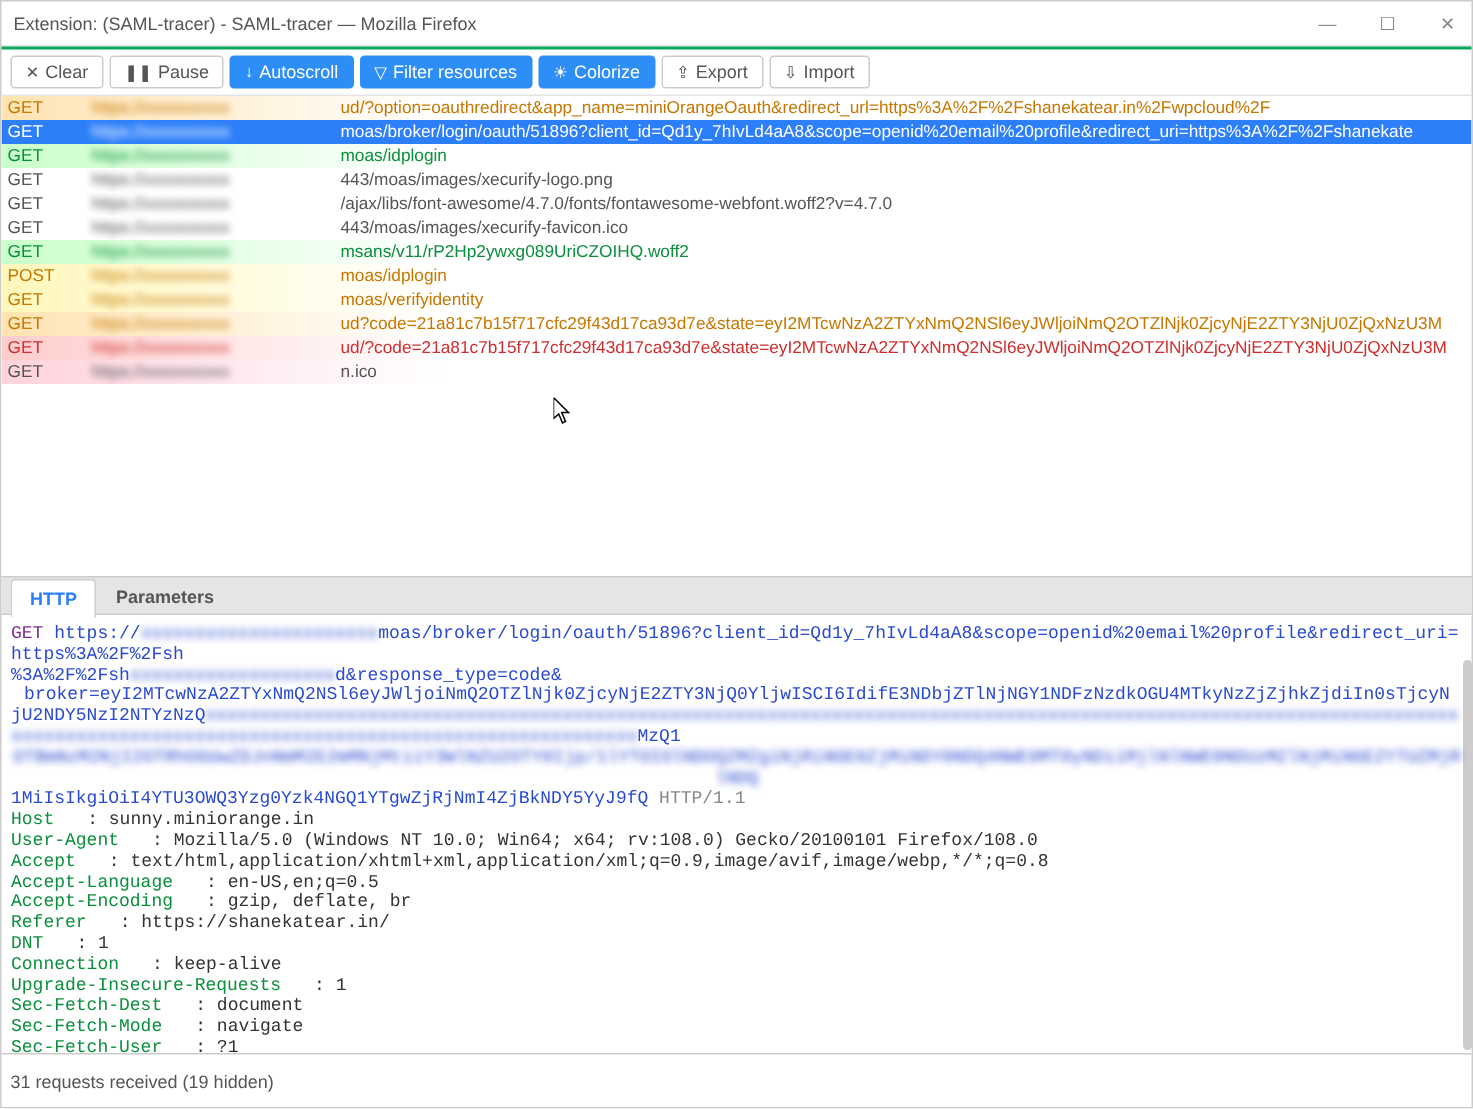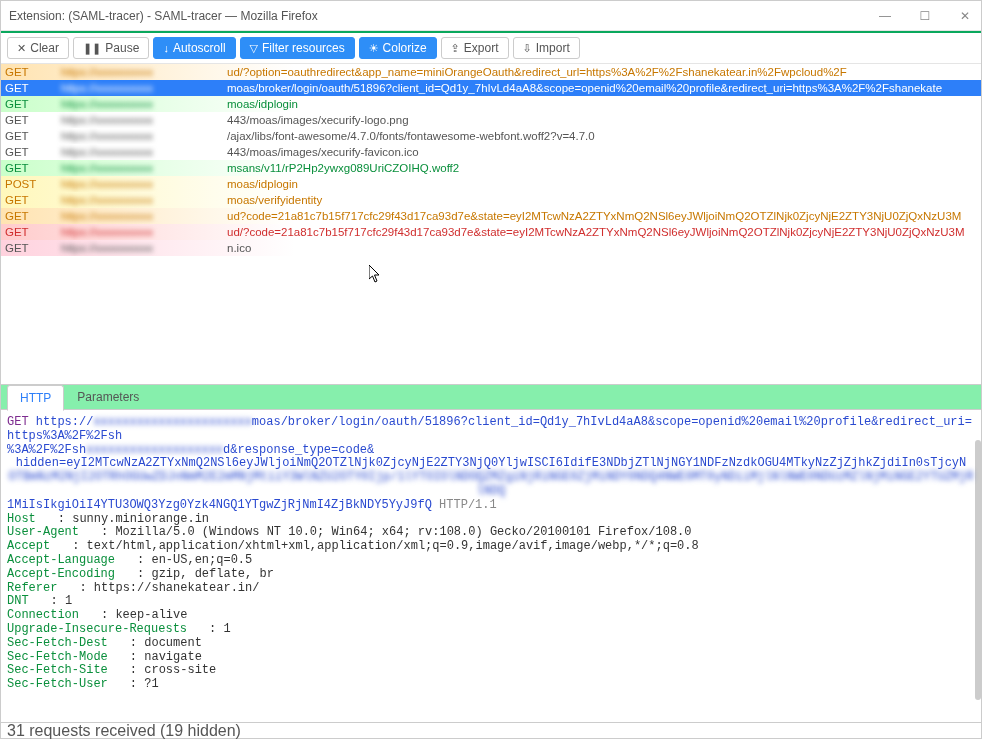--- a/index.html
+++ b/index.html
@@ -117,23 +117,24 @@
     .c-green  .col-method, .c-green .col-host, .c-green .col-path { color: #0a8f3c; }
     .c-gray   .col-method, .c-gray .col-host, .c-gray .col-path { color: #555; }
     .c-red    .col-method, .c-red .col-host, .c-red .col-path { color: #d02e2e; }
     .selected .col-method, .selected .col-host, .selected .col-path { color: #fff !important; }
 
     .detail-tabs {
       display: flex;
       border-top: 1px solid #ccc;
       border-bottom: 1px solid #ccc;
       padding-left: 6px;
-      background: #86efac;
+      background: #e5e5e5;
       height: 26px;
-      align-items: center;
+      align-items: flex-start;
+      font-weight: bold;
     }
     .dtab {
       padding: 5px 12px;
       font-size: 12px;
       color: #555;
       cursor: pointer;
       border: 1px solid transparent;
     }
     .dtab.active {
       color: #2d7ff9;
@@ -164,23 +165,23 @@
       border-radius: 3px;
     }
     .detail-line { white-space: pre-wrap; word-break: break-all; }
     .m-get { color: #7d2b8f; }
     .m-url { color: #2a4ad0; text-align: center; }
     .m-hv  { color: #888; }
     .m-hn  { color: #0a8f3c; }
     .m-val { color: #333; margin-left: 22px; }
     .blurred { filter: blur(2.5px); }
     .statusbar {
-      height: 16px;
+      height: 36px;
       border-top: 1px solid #ccc;
-      font-size: 16px;
+      font-size: 12px;
       color: #555;
       display: flex;
       align-items: center;
       padding: 0 6px;
     }
     .cursor {
       position: absolute;
       left: 368px;
       top: 264px;
       font-size: 16px;
@@ -298,36 +299,36 @@
 
   <div class="detail-tabs">
     <div class="dtab active">HTTP</div>
     <div class="dtab">Parameters</div>
   </div>
 
   <div class="detail-panel">
     <div class="scrollbar-thumb"></div>
     <div class="detail-line"><span class="m-get">GET</span><span class="m-url"> https://</span><span class="m-url blurred">xxxxxxxxxxxxxxxxxxxxxx</span><span class="m-url">moas/broker/login/oauth/51896?client_id=Qd1y_7hIvLd4aA8&amp;scope=openid%20email%20profile&amp;redirect_uri=https%3A%2F%2Fsh</span></div>
     <div class="detail-line"><span class="m-url">%3A%2F%2Fsh</span><span class="m-url blurred">xxxxxxxxxxxxxxxxxxx</span><span class="m-url">d&amp;response_type=code&amp;</span></div>
-    <div class="detail-line m-url">hidden=eyI2MTcwNzA2ZTYxNmQ2NSl6eyJWljoiNmQ2OTZlNjk0ZjcyNjE2ZTY3NjQ0YljwISCI6IdifE3NDbjZTlNjNGY1NDFzNzdkOGU4MTkyNzZjZjhkZjdiIn0sTjcyN</div>
+    <div class="detail-line m-url">broker=eyI2MTcwNzA2ZTYxNmQ2NSl6eyJWljoiNmQ2OTZlNjk0ZjcyNjE2ZTY3NjQ0YljwISCI6IdifE3NDbjZTlNjNGY1NDFzNzdkOGU4MTkyNzZjZjhkZjdiIn0sTjcyN</div>
+    <div class="detail-line"><span class="m-url">jU2NDY5NzI2NTYzNzQ</span><span class="m-url blurred">xxxxxxxxxxxxxxxxxxxxxxxxxxxxxxxxxxxxxxxxxxxxxxxxxxxxxxxxxxxxxxxxxxxxxxxxxxxxxxxxxxxxxxxxxxxxxxxxxxxxxxxxxxxxxxxxxxxxxxxxxxxxxxxxxxxxxxxxxxxxxxxxxxxxxxxxxxxxxxxxxxxxxxxxxxxxxx</span><span class="m-url">MzQ1</span></div>
     <div class="detail-line m-url blurred">OTBmNzM2NjI2OTRhOGUwZDJnNmM2E2mMNjMtiiY3WlNZU2OTY0Ijp/1lYTOIOlNDOQZMZgiNjRiNGE0ZjMiNDY0NDQ4NWE0MT0yNDiiMjlNlNWE0NDUzMZlNjMiNGE2YTUZMjRlNDQ</div>
     <div class="detail-line"><span class="m-url">1MiIsIkgiOiI4YTU3OWQ3Yzg0Yzk4NGQ1YTgwZjRjNmI4ZjBkNDY5YyJ9fQ</span><span class="m-hv"> HTTP/1.1</span></div>
     <div id="headers">
         <div class="detail-line"><span class="m-hn">Host</span><span class="m-val">: sunny.miniorange.in</span></div>
         <div class="detail-line"><span class="m-hn">User-Agent</span><span class="m-val">: Mozilla/5.0 (Windows NT 10.0; Win64; x64; rv:108.0) Gecko/20100101 Firefox/108.0</span></div>
         <div class="detail-line"><span class="m-hn">Accept</span><span class="m-val">: text/html,application/xhtml+xml,application/xml;q=0.9,image/avif,image/webp,*/*;q=0.8</span></div>
         <div class="detail-line"><span class="m-hn">Accept-Language</span><span class="m-val">: en-US,en;q=0.5</span></div>
         <div class="detail-line"><span class="m-hn">Accept-Encoding</span><span class="m-val">: gzip, deflate, br</span></div>
         <div class="detail-line"><span class="m-hn">Referer</span><span class="m-val">: https://shanekatear.in/</span></div>
         <div class="detail-line"><span class="m-hn">DNT</span><span class="m-val">: 1</span></div>
         <div class="detail-line"><span class="m-hn">Connection</span><span class="m-val">: keep-alive</span></div>
         <div class="detail-line"><span class="m-hn">Upgrade-Insecure-Requests</span><span class="m-val">: 1</span></div>
         <div class="detail-line"><span class="m-hn">Sec-Fetch-Dest</span><span class="m-val">: document</span></div>
         <div class="detail-line"><span class="m-hn">Sec-Fetch-Mode</span><span class="m-val">: navigate</span></div>
-        <div class="detail-line"><span class="m-hn">Sec-Fetch-Site</span><span class="m-val">: cross-site</span></div>
         <div class="detail-line"><span class="m-hn">Sec-Fetch-User</span><span class="m-val">: ?1</span></div>
       </div>
 
   </div>
 
   <div class="statusbar">
     <span>31 requests received (19 hidden)</span>
   </div>
 
   <div class="cursor">

